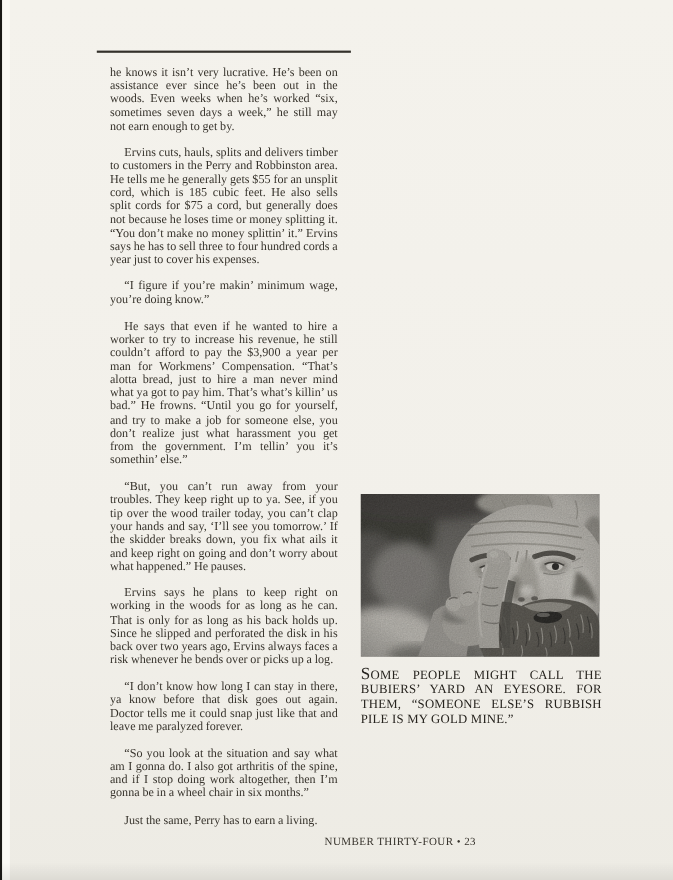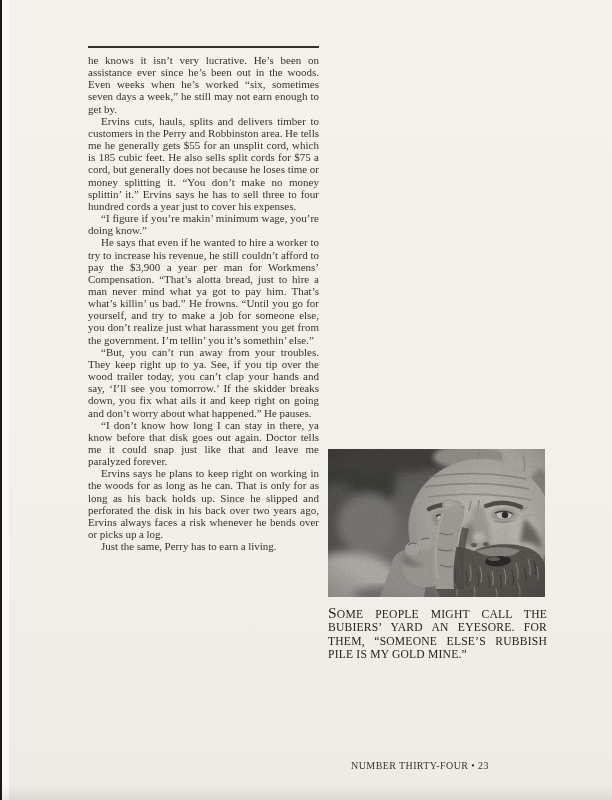--- a/index.html
+++ b/index.html
@@ -8,54 +8,55 @@
     background:linear-gradient(180deg,#f4f2ec 0%,#f2f0ea 60%,#edebe4 100%);
     font-family:"Liberation Serif", serif;
   }
   .page-edge-dark{position:absolute;left:0;top:0;width:2px;height:800px;background:#1b1a18;}
   .page-edge-light{position:absolute;left:2px;top:0;width:7px;height:800px;background:#fbfaf6;}
   .bottom-shade{position:absolute;left:0;bottom:0;width:612px;height:16px;
     background:linear-gradient(180deg,rgba(0,0,0,0),rgba(0,0,0,0.07));}
   .text-column{position:absolute;left:88px;top:46px;width:231px;}
   .column-rule{height:2px;background:#34312b;margin-bottom:6px;}
   .text-column p{
-    margin:0;font-size:11px;line-height:12.15px;text-align:justify;text-indent:13px;
+    margin:12px;font-size:11px;line-height:12.15px;text-align:justify;text-indent:13px;
     color:#37332c;hyphens:auto;-webkit-hyphens:auto;word-spacing:-0.2px;
   }
   .text-column p.first{text-indent:0;}
   .photo{position:absolute;left:328px;top:449px;width:217px;height:148px;margin:0;}
   .photo svg{display:block;width:217px;height:148px;}
   .caption{
     position:absolute;left:328px;top:606px;width:219px;
     font-weight:normal;font-size:11.6px;line-height:13.4px;text-align:justify;
     color:#26231e;letter-spacing:0.2px;
   }
   .caption::first-letter{font-size:15.5px;}
   .footer{
-    position:absolute;left:295px;top:760px;width:250px;text-align:center;
+    position:absolute;left:295px;top:760px;width:250px;text-align:left;
     font-size:10px;color:#37332c;letter-spacing:0.4px;
   }
 </style>
 </head>
 <body>
 
 <div class="page">
   <div class="page-edge-dark"></div>
   <div class="page-edge-light"></div>
 
   <div class="text-column">
     <div class="column-rule"></div>
     <div>
         <p class="body-para first">he knows it isn’t very lucrative.  He’s  been on assistance ever since he’s been out in the woods. Even  weeks when he’s worked “six, sometimes seven days a week,” he still may not earn enough to get by.</p>
         <p class="body-para">Ervins cuts, hauls, splits and delivers timber to customers in the Perry and Robbinston area.  He tells me he generally gets $55 for an unsplit cord, which is 185 cubic feet. He also sells split cords for $75 a cord, but generally does not because he loses time or money splitting it.  “You don’t make no money splittin’ it.”  Ervins says he has to sell three to four hundred cords a year just to cover his expenses.</p>
         <p class="body-para">“I figure if you’re makin’ minimum wage, you’re doing know.”</p>
         <p class="body-para">He says that even if he wanted to hire a worker to try to increase his revenue, he still couldn’t afford to pay the $3,900 a year per man for Workmens’ Compensation. “That’s alotta bread, just to hire a man never mind what ya got to pay him. That’s what’s killin’ us bad.”  He frowns. “Until you go for yourself, and try to make a job for someone else, you don’t realize just what harassment you get from the government.  I’m tellin’ you it’s somethin’  else.”</p>
         <p class="body-para">“But,  you can’t run away from your troubles. They keep right up to ya.  See, if you tip over the wood trailer today, you can’t clap your hands and say, ‘I’ll see you tomorrow.’  If the skidder breaks down, you fix what ails it and keep right on going and don’t worry about what happened.” He pauses.</p>
+        <p class="body-para">Ervins says he plans to keep right on working in the woods for as long as he can.  That is only for as long as his back holds up. Since he slipped and perforated the disk in his back over two years ago, Ervins always faces a risk whenever he bends over or picks up a log.</p>
         <p class="body-para">“I don’t know how long I can stay in there, ya know before that disk goes out again.  Doctor tells me it could snap just like that and leave me paralyzed forever.</p>
-        <p class="body-para">Ervins says he plans to keep right on working in the woods for as long as he can.  That is only for as long as his back holds up. Since he slipped and perforated the disk in his back over two years ago, Ervins always faces a risk whenever he bends over or picks up a log.</p>
+        <p class="body-para">“So you look at the situation and say what am I gonna do.  I also got arthritis of the spine, and if I stop doing work altogether, then I’m gonna be in a wheel chair in six months.”</p>
         <p class="body-para">Just the  same,  Perry has to earn a living.</p>
       </div>
   </div>
 
   <figure class="photo">
     <svg viewBox="0 0 217 148" preserveAspectRatio="none">
       <defs>
         <radialGradient id="skin" cx="55%" cy="40%" r="75%">
           <stop offset="0%" stop-color="#cfccc5"></stop>
           <stop offset="55%" stop-color="#b3b0a9"></stop>

